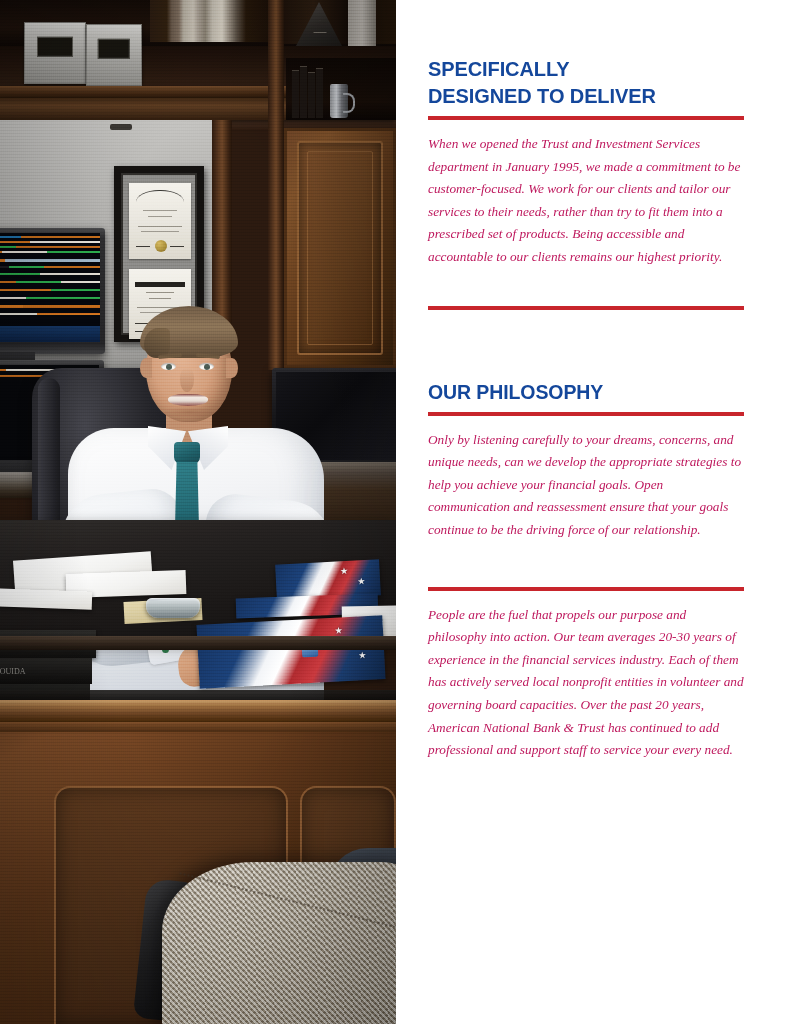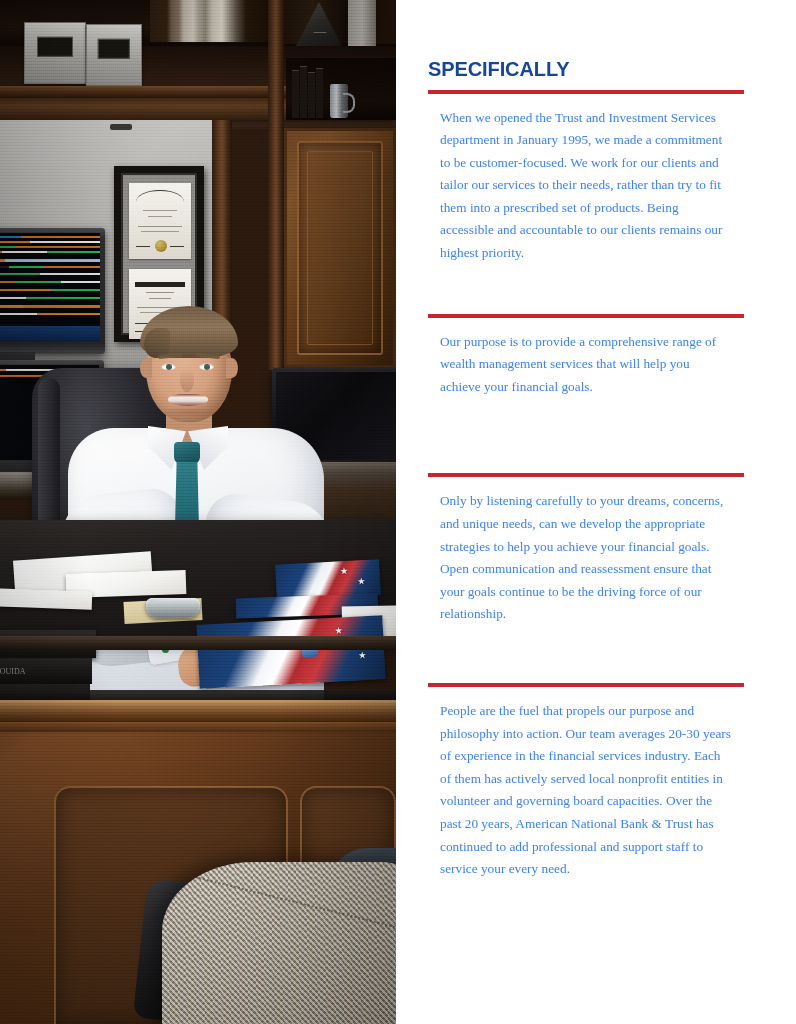--- a/index.html
+++ b/index.html
@@ -568,25 +568,26 @@
   .heading.big { font-size: 20px; line-height: 26.5px; }
 
   .rule {
     height: 4px;
     background: #c8252c;
     margin-top: 7px;
     margin-bottom: 13px;
   }
 
   .body {
-    color: #3b82f6;
+    color: #be185d;
     font-family: "Liberation Serif", serif;
     font-size: 13.3px;
     line-height: 22.6px;
-    margin: 12px;
+    margin: 0;
+    font-style: italic;
   }
 
   .gap-lg { height: 38px; }
   .gap-md { height: 30px; }
   .gap-xl { height: 56px; }
 </style>
 </head>
 <body>
 
 <div class="page">
@@ -769,35 +770,36 @@
 
     <div class="photo-vignette"></div>
     <div class="photo-grain"></div>
   </div>
 
   <div class="content">
 
     <div class="section">
       <h1 class="heading big">
         <span>SPECIFICALLY</span><br>
+        <span>DESIGNED TO DELIVER</span>
       </h1>
       <div class="rule"></div>
       <p class="body">When we opened the Trust and Investment Services department in January 1995, we made a commitment to be customer-focused.  We work for our clients and tailor our services to their needs, rather than try to fit them into a prescribed set of products.  Being accessible and accountable to our clients  remains our highest priority.</p>
     </div>
 
     <div class="gap-md"></div>
 
     <div class="section">
       <div class="rule"></div>
-      <p class="body">Our purpose is to provide a comprehensive range of wealth management services that will help you achieve your financial goals.</p>
     </div>
 
     <div class="gap-xl"></div>
 
     <div class="section">
+      <h2 class="heading">OUR PHILOSOPHY</h2>
       <div class="rule"></div>
       <p class="body">Only by listening carefully to your dreams, concerns, and unique needs, can we develop the appropriate strategies to help you achieve your financial goals. Open communication and reassessment ensure that your goals continue to be the driving force of our relationship.</p>
     </div>
 
     <div class="gap-lg"></div>
 
     <div class="section">
       <div class="rule"></div>
       <p class="body">People are the fuel that propels our purpose and philosophy into action. Our team averages 20-30 years of experience in the financial services industry. Each of them has actively served local nonprofit entities in volunteer and governing board capacities.  Over the past 20 years, American National Bank &amp; Trust has continued to add professional and support staff to service your every need.</p>
     </div>

